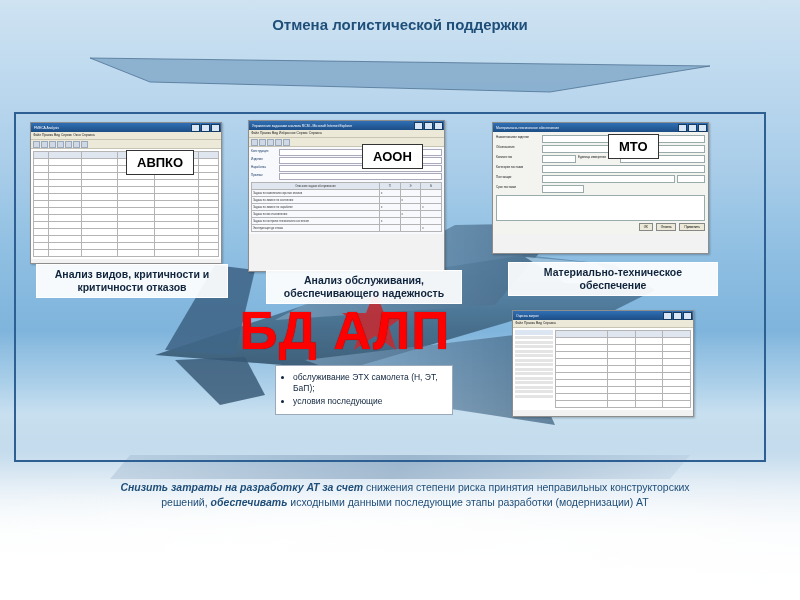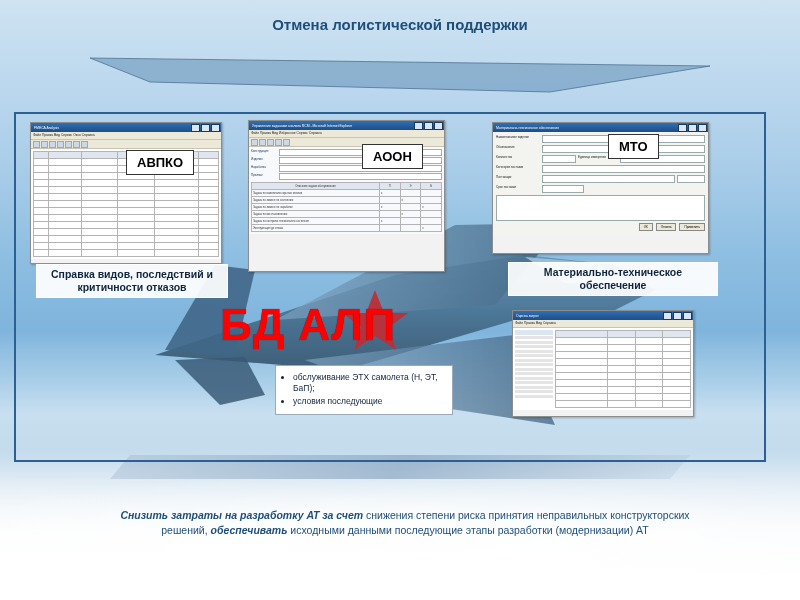--- a/index.html
+++ b/index.html
@@ -191,24 +191,25 @@
     border: 1px solid #ffffff;
     color: #10243d;
     font-size: 10.5px;
     font-weight: bold;
     text-align: center;
     line-height: 1.25;
     padding: 3px 6px;
   }
   .bd-alp {
     position: absolute;
-    left: 220px;
+    left: 210px;
     top: 300px;
     width: 270px;
-    font-size: 44px;
+    text-align: center;
+    font-size: 53px;
     font-weight: bold;
     color: #ff0000;
     letter-spacing: 1px;
     text-shadow: 0 0 1px #7a0000;
   }
   .bullet-box {
     position: absolute;
     left: 275px;
     top: 365px;
     width: 160px;
@@ -222,21 +223,21 @@
   .bullet-box ul {
     margin: 0;
     padding-left: 9px;
   }
   .bullet-box li {
     margin: 0 0 1px 0;
   }
   .footer-text {
     position: absolute;
     left: 100px;
-    top: 508px;
+    top: 480px;
     width: 610px;
     text-align: center;
     font-size: 10.5px;
     color: #1f4e79;
     line-height: 1.45;
   }
   .footer-text .em {
     font-style: italic;
     font-weight: bold;
     color: #1f4e79;
@@ -443,21 +444,21 @@
               <td></td>
               <td></td>
             </tr>
       </tbody>
         </table>
     </div>
   </div>
 
   <div class="badge" style="left:126px; top:150px;">АВПКО</div>
 
-  <div class="caption" style="left:36px; top:264px; width:178px;">Справка видов, последствий и критичности отказов</div>
+  <div class="caption" style="left:36px; top:264px; width:178px;">Анализ видов, критичности и критичности отказов</div>
 
   <div class="shot" style="left:248px; top:120px; width:195px; height:150px;">
     <div class="tb">
       <span class="ttl">Управление задачами анализа RCM - Microsoft Internet Explorer</span>
       <span class="btn"></span>
       <span class="btn"></span>
       <span class="btn"></span>
     </div>
     <div class="menu">Файл  Правка  Вид  Избранное  Сервис  Справка</div>
     <div class="toolbar">
@@ -530,20 +531,21 @@
           <td></td>
               <td>x</td>
         </tr>
       </tbody>
         </table>
     </div>
   </div>
 
   <div class="badge" style="left:362px; top:144px;">АООН</div>
 
+  <div class="caption" style="left:266px; top:270px; width:182px;">Анализ обслуживания, обеспечивающего надежность</div>
 
   <div class="shot" style="left:492px; top:122px; width:215px; height:130px;">
     <div class="tb">
       <span class="ttl">Материально-техническое обеспечение</span>
       <span class="btn"></span>
       <span class="btn"></span>
       <span class="btn"></span>
     </div>
     <div class="body" style="background:#f3f3f0; padding:3px;">
       <div style="display:flex; gap:2px; margin-bottom:2px; font-size:3px; color:#222;">

